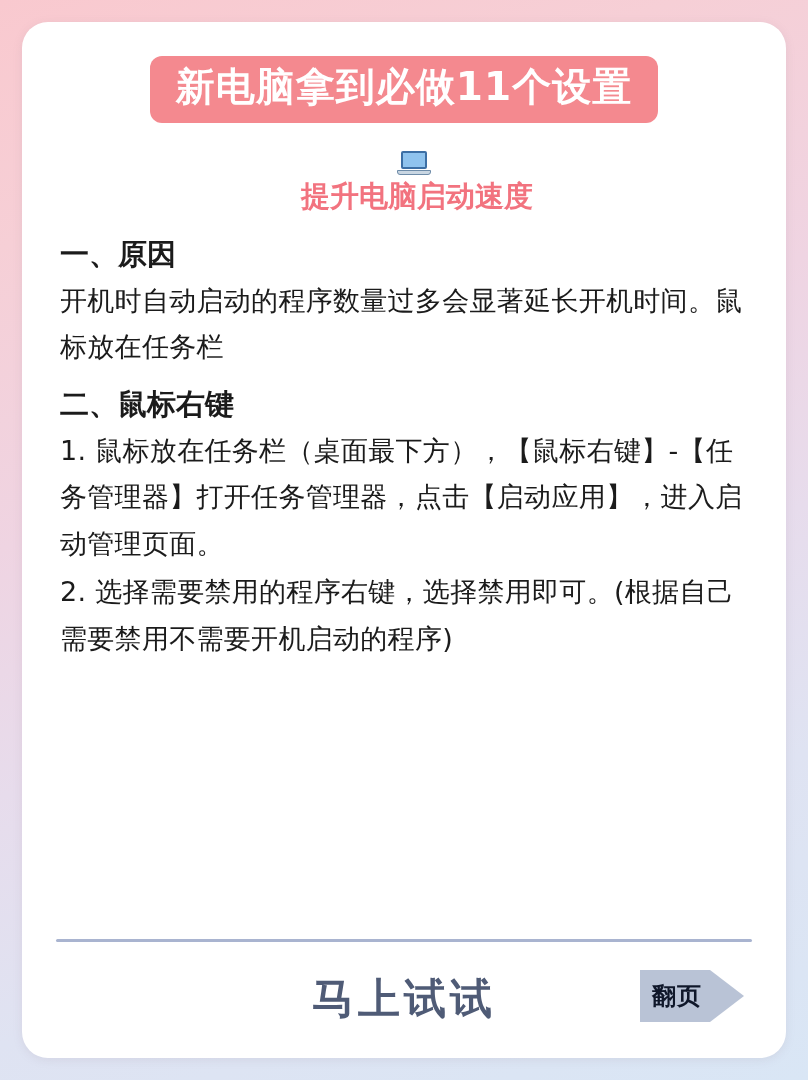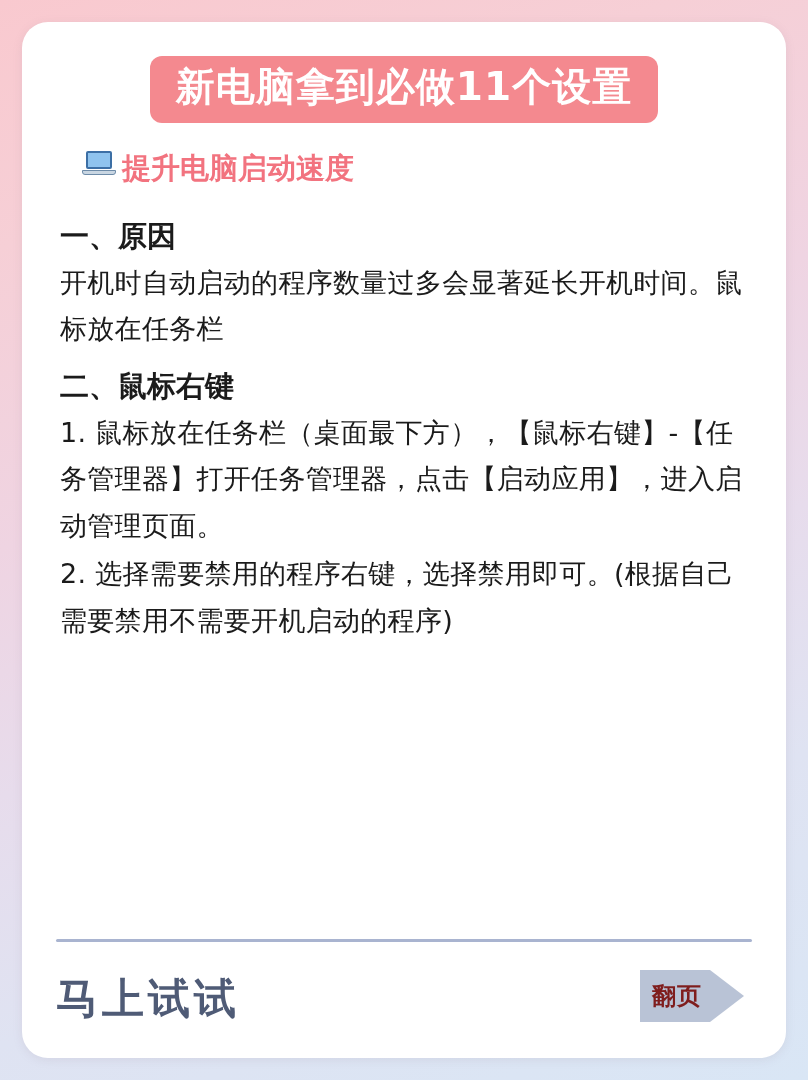--- a/index.html
+++ b/index.html
@@ -45,23 +45,24 @@
     font-size: 39px;
     color: #ffffff;
     letter-spacing: 1px;
     line-height: 1.1;
     white-space: nowrap;
   }
 
   
   .subtitle-row {
     display: flex;
-    align-items: flex-start;
+    align-items: center;
     margin-top: 26px;
     margin-left: 26px;
+    flex-direction: column;
   }
   .laptop-icon {
     width: 34px;
     height: 28px;
     position: relative;
     margin-right: 6px;
     flex: 0 0 auto;
   }
   .laptop-icon .screen {
     position: absolute;
@@ -81,21 +82,21 @@
   }
   .subtitle-text {
     color: #f2737f;
     font-size: 29px;
     font-weight: bold;
     font-family: "DejaVu Sans", "Liberation Sans", sans-serif;
   }
 
   
   .content {
-    margin-top: 28px;
+    margin-top: 18px;
     padding: 0 4px;
   }
   .heading {
     font-family: "DejaVu Sans", "Liberation Sans", sans-serif;
     font-weight: bold;
     font-size: 29px;
     color: #1b1b1b;
     margin: 14px 0 4px 0;
     line-height: 1.35;
   }
@@ -118,41 +119,42 @@
   }
   .divider {
     height: 3px;
     background: #a9b4d0;
     border-radius: 2px;
     margin-bottom: 24px;
   }
   .footer-row {
     display: flex;
     align-items: center;
+    justify-content: center;
     position: relative;
     height: 66px;
   }
   .footer-text {
     font-family: "DejaVu Serif", "Liberation Serif", serif;
     font-weight: bold;
     font-size: 42px;
     color: #4f5b76;
     letter-spacing: 4px;
   }
   .next-btn {
     position: absolute;
     right: 8px;
     top: 4px;
     display: flex;
     align-items: center;
     height: 52px;
   }
   .next-label {
     background: #b9c3d6;
-    color: #7f1d1d;
+    color: #0f172a;
     font-family: "DejaVu Sans", "Liberation Sans", sans-serif;
     font-weight: bold;
     font-size: 24px;
     padding: 10px 8px 10px 12px;
     height: 52px;
     line-height: 32px;
     letter-spacing: 1px;
   }
   .next-arrow {
     width: 0;

